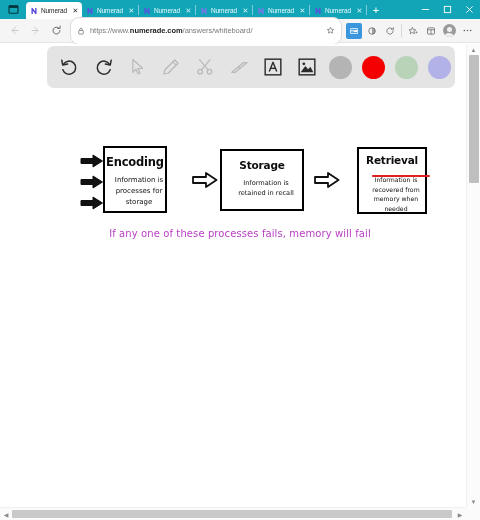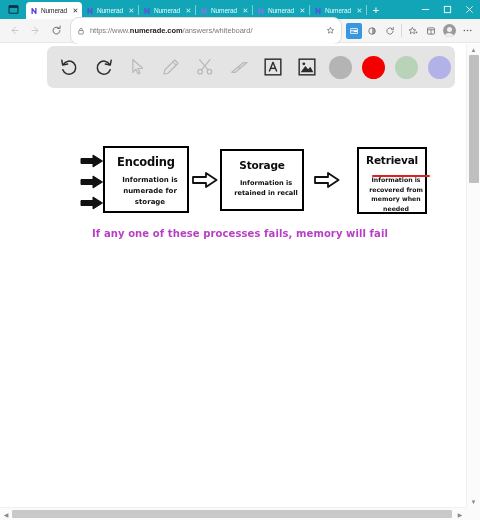--- a/index.html
+++ b/index.html
@@ -252,25 +252,25 @@
     text-align: center;
   }
   .procbox .title {
     font-family: "DejaVu Sans", sans-serif;
     font-weight: bold;
     color: #0d0d0d;
     letter-spacing: -0.2px;
   }
   .procbox .desc {
     font-family: "DejaVu Sans", sans-serif;
-    font-weight: bold;
+    font-weight: normal;
     color: #111111;
     padding-left: 8px;
   }
-  #box-encoding { left: 103px; top: 102px; width: 86px; height: 67px; }
+  #box-encoding { left: 103px; top: 102px; width: 64px; height: 67px; }
   #box-encoding .title { font-size: 11.5px; margin-top: 7px; }
   #box-encoding .desc  { font-size: 7px; line-height: 11px; margin-top: 6px; }
   #box-storage { left: 220px; top: 105px; width: 84px; height: 62px; }
   #box-storage .title { font-size: 10.5px; margin-top: 8px; }
   #box-storage .desc  { font-size: 6.6px; line-height: 10px; margin-top: 7px; }
   #box-retrieval { left: 357px; top: 103px; width: 70px; height: 67px; }
   #box-retrieval .title { font-size: 10.5px; margin-top: 5px; display:inline-block; position:relative; }
   #box-retrieval .desc  { font-size: 6.2px; line-height: 9.5px; margin-top: 7px; }
   .redline {
     position: absolute;
@@ -280,21 +280,21 @@
     border-radius: 2px;
   }
   .arrow { position: absolute; }
   .caption {
     position: absolute;
     left: 0; top: 184px;
     width: 480px;
     text-align: center;
     font-family: "DejaVu Sans", sans-serif;
     font-size: 10px;
-    font-weight: bold;
+    font-weight: normal;
     color: #b83fc4;
     letter-spacing: .1px;
   }
   .textbox {
     position: absolute;
     left: 80px; top: 227px;
     width: 144px; height: 18px;
     box-sizing: border-box;
     border: 1px solid #d9d9d9;
     background: #ffffff;
@@ -625,21 +625,21 @@
         <path d="M1 4.5 L13 4.5 L13 1 L22.5 7 L13 13 L13 9.5 L1 9.5 Z" fill="#111111" stroke="#111111" stroke-width="1" stroke-linejoin="round"></path>
       </svg>
       <svg class="arrow" style="left:80px; top:152px;" width="24" height="14" viewBox="0 0 24 14">
         <path d="M1 4.5 L13 4.5 L13 1 L22.5 7 L13 13 L13 9.5 L1 9.5 Z" fill="#111111" stroke="#111111" stroke-width="1" stroke-linejoin="round"></path>
       </svg>
 
       <div class="procbox" id="box-encoding">
         <div class="title">Encoding</div>
         <div class="desc">
           <div>Information is</div>
-          <div>numerade for</div>
+          <div>processes for</div>
           <div>storage</div>
         </div>
       </div>
 
       <svg class="arrow" style="left:192px; top:128px;" width="26" height="16" viewBox="0 0 26 16">
         <path d="M1 5 L14 5 L14 1 L24.5 8 L14 15 L14 11 L1 11 Z" fill="#ffffff" stroke="#111111" stroke-width="1.8" stroke-linejoin="round"></path>
       </svg>
 
       <div class="procbox" id="box-storage">
         <div class="title">Storage</div>

